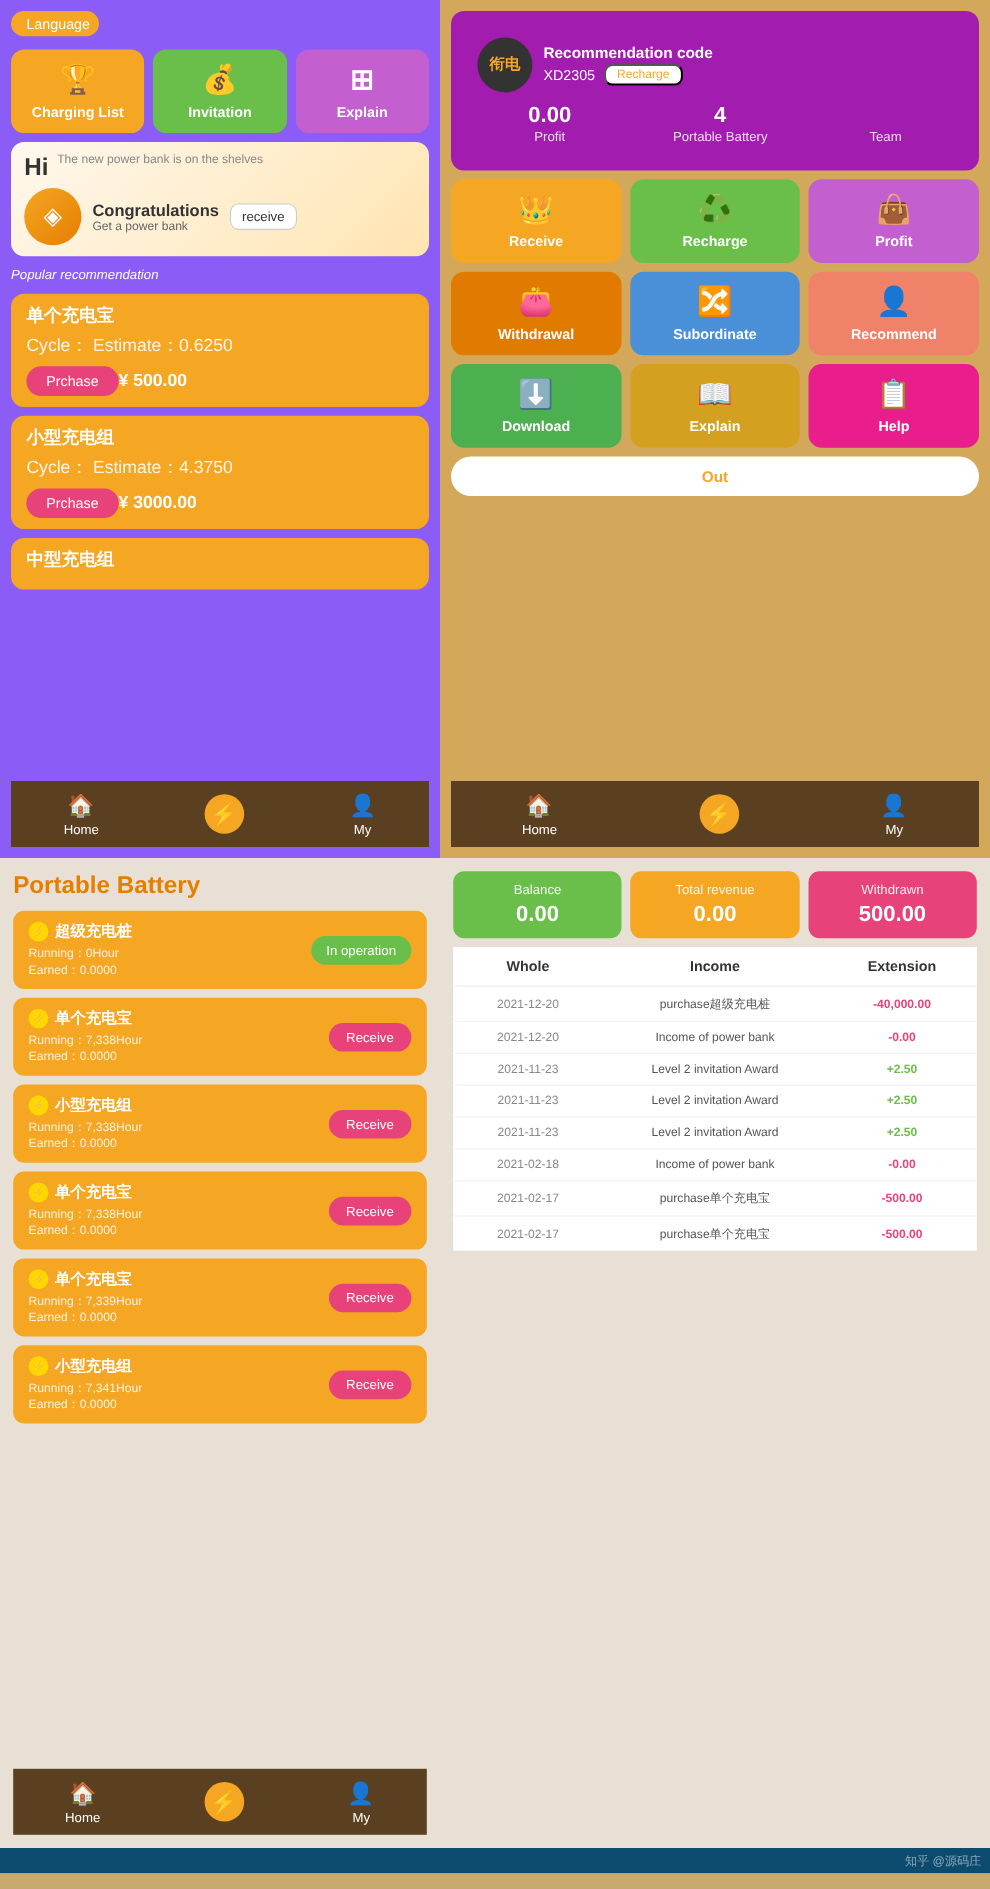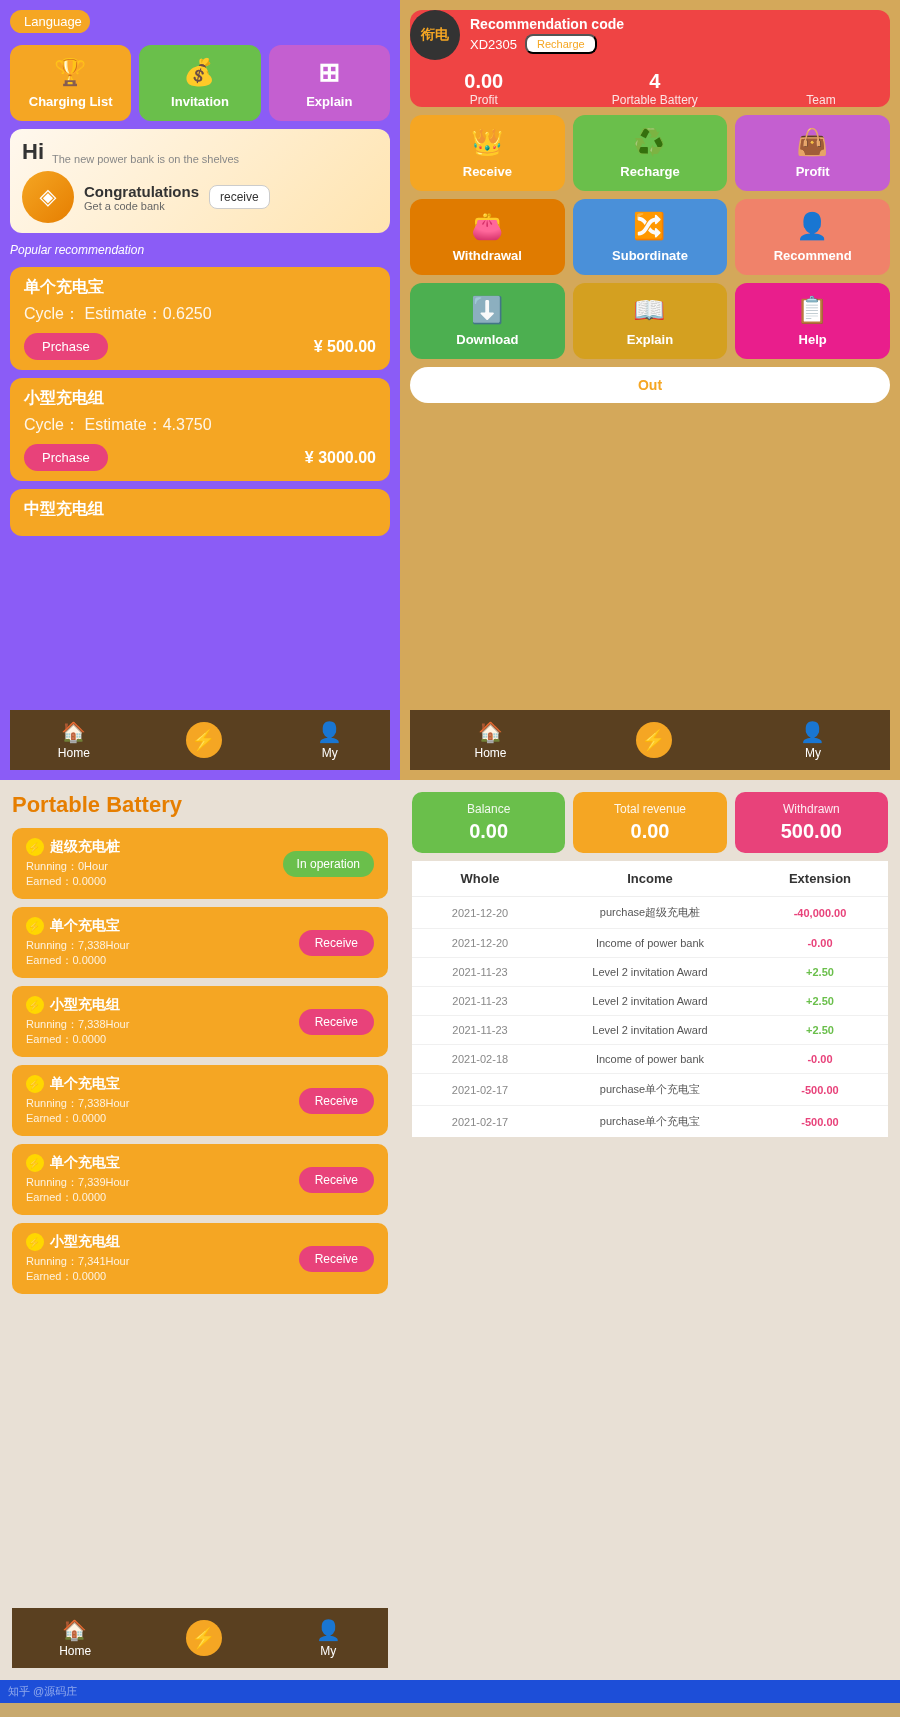--- a/index.html
+++ b/index.html
@@ -121,21 +121,20 @@
 
     .product-info {
       color: rgba(255,255,255,0.9);
       font-size: 16px;
       margin-bottom: 8px;
     }
 
     .product-footer {
       display: flex;
       align-items: center;
-      justify-content: space-between;
     }
 
     .purchase-btn {
       background: #e8427a;
       color: white;
       border: none;
       border-radius: 20px;
       padding: 6px 18px;
       font-size: 13px;
       cursor: pointer;
@@ -176,23 +175,23 @@
     .right-panel {
       width: 500px;
       background: #d4a85a;
       padding: 10px;
       display: flex;
       flex-direction: column;
       gap: 8px;
     }
 
     .profile-card {
-      background: #ef4444;
+      background: #a21caf;
       border-radius: 12px;
-      padding: 0;
+      padding: 24px;
     }
 
     .profile-top {
       display: flex;
       align-items: center;
       gap: 10px;
       margin-bottom: 10px;
     }
 
     .avatar {
@@ -432,24 +431,25 @@
       color: #555;
       text-align: center;
     }
 
     .tx-cell.date { color: #888; font-size: 11px; }
     .tx-cell.income-desc { color: #555; font-size: 11px; }
     .tx-cell.amount-neg { color: #e8427a; font-size: 11px; font-weight: bold; }
     .tx-cell.amount-pos { color: #6abf4b; font-size: 11px; font-weight: bold; }
 
     .watermark {
+      text-align: right;
       color: rgba(255,255,255,0.5);
       font-size: 11px;
       padding: 4px 8px;
-      background: #1d4ed8;
+      background: #0c4a6e;
     }
   </style>
 </head>
 <body>
 
 <div class="top-half">
 
   <div class="left-panel">
     <button class="language-btn">Language</button>
 
@@ -463,29 +463,29 @@
         <span>Invitation</span>
       </div>
       <div class="nav-card purple">
         <span class="nav-icon">⊞</span>
         <span>Explain</span>
       </div>
     </div>
 
     <div class="hi-banner">
       <div style="flex:1">
-        <div style="display:flex;align-items:flex-end;gap:8px;">
+        <div style="display:flex;align-items:flex-start;gap:8px;">
           <span class="hi-text">Hi</span>
           <span class="hi-subtitle">The new power bank is on the shelves</span>
         </div>
         <div style="display:flex;align-items:center;gap:10px;margin-top:6px;">
           <div class="coin-icon">◈</div>
           <div>
             <div class="congrats">Congratulations</div>
-            <div class="congrats-sub">Get a code bank</div>
+            <div class="congrats-sub">Get a power bank</div>
           </div>
           <button class="receive-btn">receive</button>
         </div>
       </div>
     </div>
 
     <div style="color:#fff;font-size:12px;font-style:italic;padding:2px 0;">Popular recommendation</div>
 
     <div class="product-card">
       <div class="product-title">单个充电宝</div>

